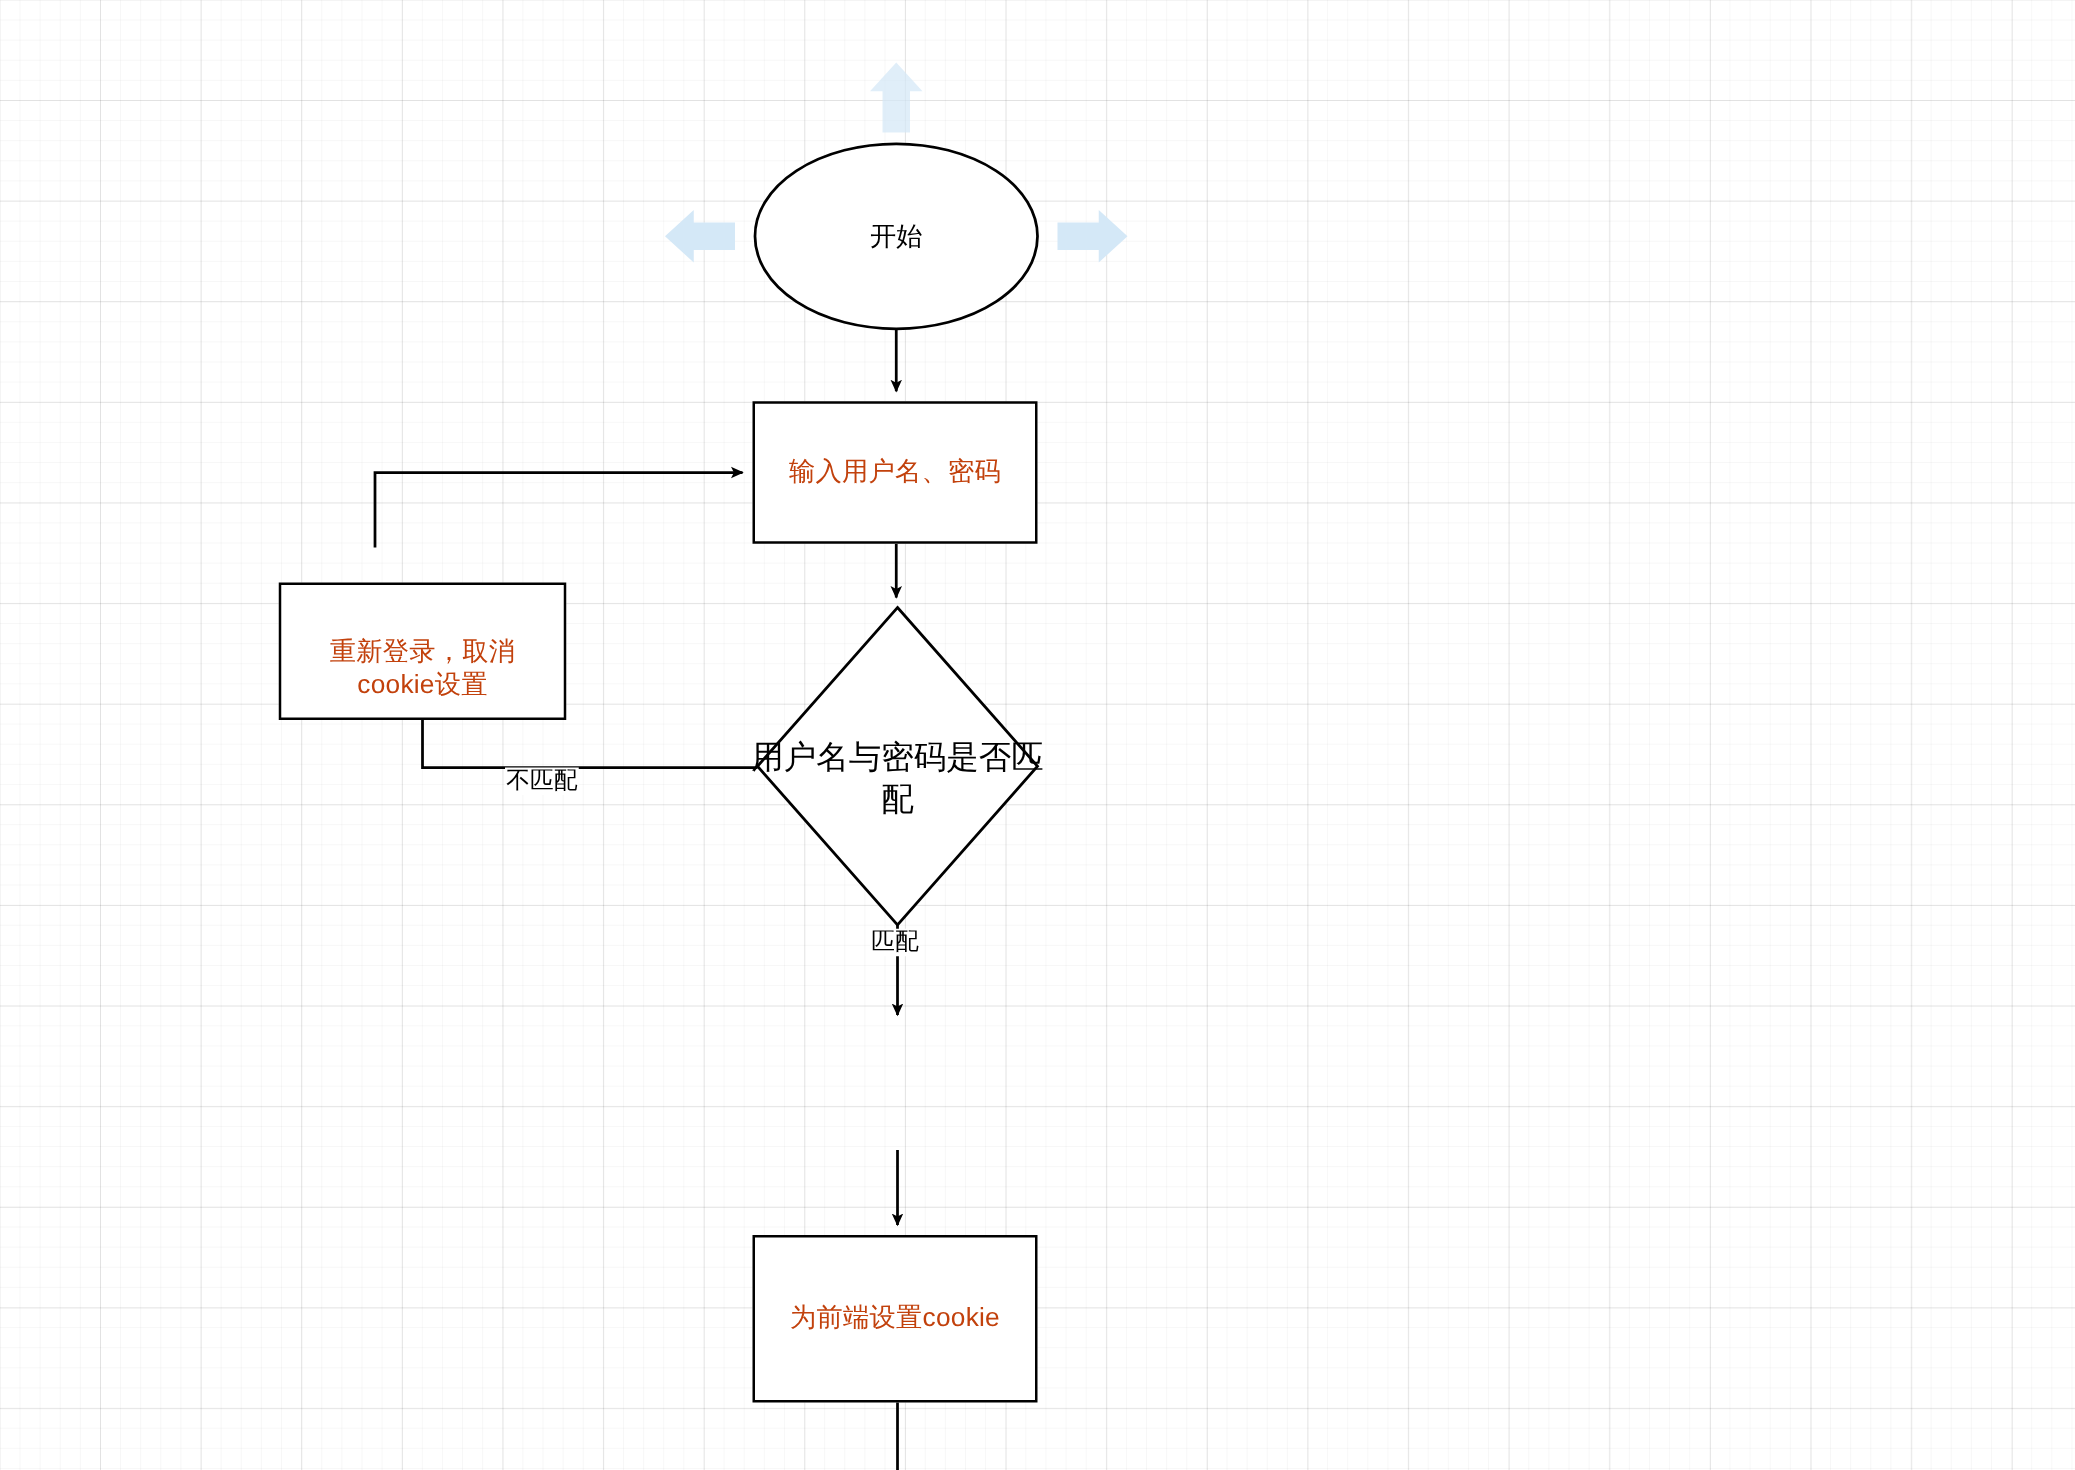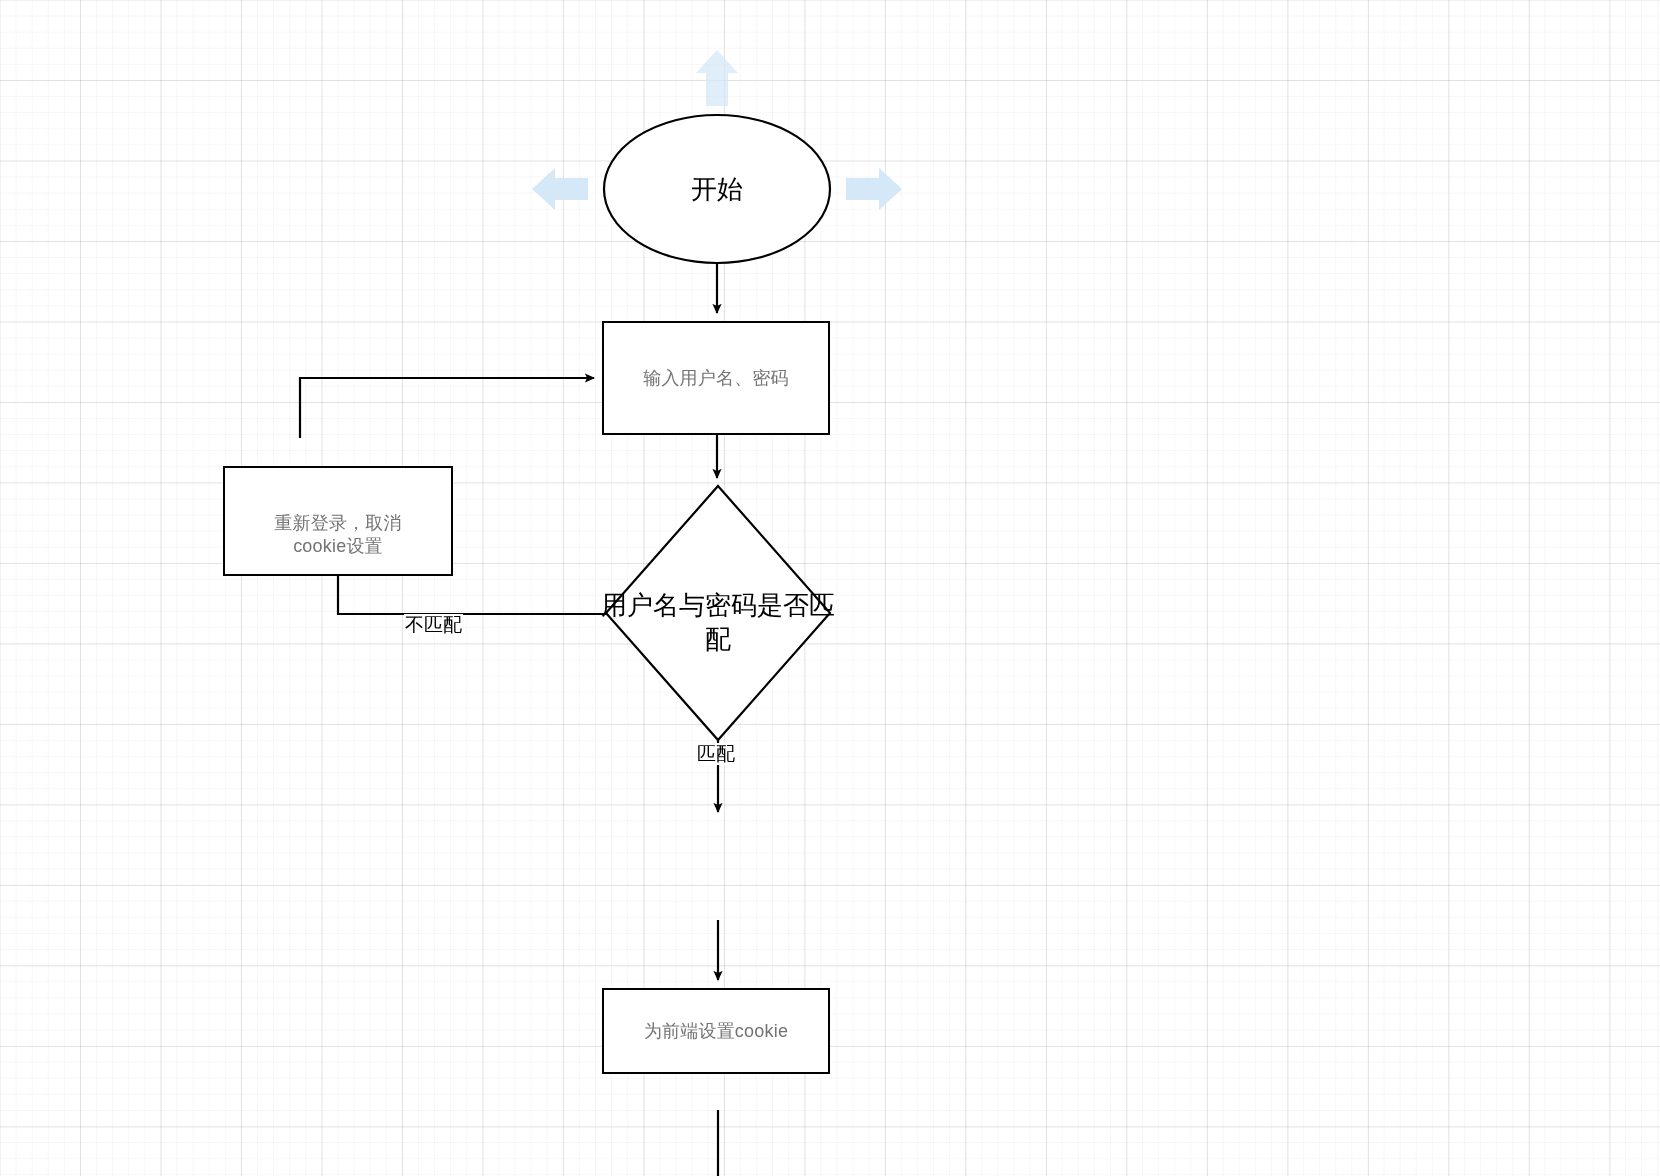--- a/index.html
+++ b/index.html
@@ -36,41 +36,41 @@
     height: 1176px;
     pointer-events: none;
   }
   .shape {
     position: absolute;
     box-sizing: border-box;
     display: flex;
     align-items: center;
     justify-content: center;
     text-align: center;
-    color: #737373;
-    font-size: 18px;
+    color: #c2410c;
+    font-size: 21px;
     line-height: 1.26;
     letter-spacing: 0.2px;
     white-space: nowrap;
   }
   .rect {
     border: 2.2px solid #000000;
     background: #ffffff;
   }
   .ellipse-wrap {
     position: absolute;
     box-sizing: border-box;
   }
   .ellipse-label {
     position: absolute;
     left: 0; top: 0; right: 0; bottom: 0;
     display: flex;
     align-items: center;
     justify-content: center;
-    font-size: 26px;
+    font-size: 21px;
     color: #000;
   }
   .diamond-label {
     position: absolute;
     text-align: center;
     color: #000000;
     font-size: 26px;
     line-height: 1.3;
     white-space: pre-line;
   }
@@ -161,17 +161,17 @@
   </div>
 
   <div class="diamond-label" style="left:598px; top:589px; width:240px;">用户名与密码是否匹
 配</div>
 
   <div class="edge-label" style="left:404px; top:614px;">不匹配</div>
 
   <div class="edge-label" style="left:696px; top:743px;font-family:Liberation Serif, serif;">匹配</div>
 
 
-  <div class="shape rect" style="left:602px; top:988px; width:228px; height:86px;">
+  <div class="shape rect" style="left:602px; top:988px; width:228px; height:134px;">
     <span>为前端设置cookie</span>
   </div>
 
 </div>
 
 </body></html>

